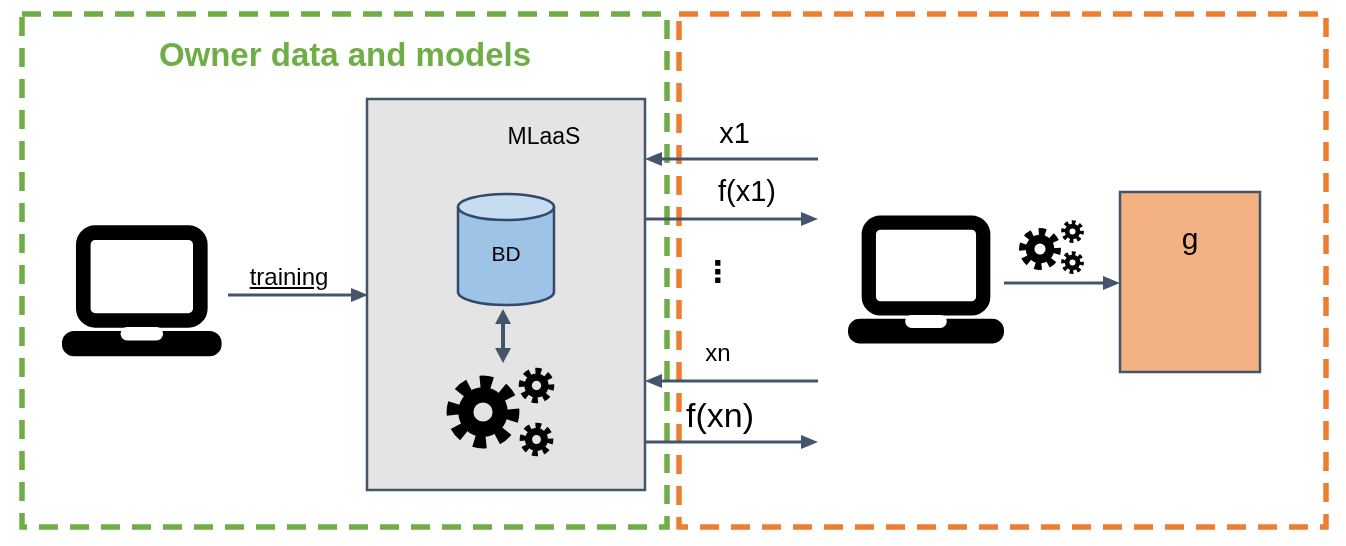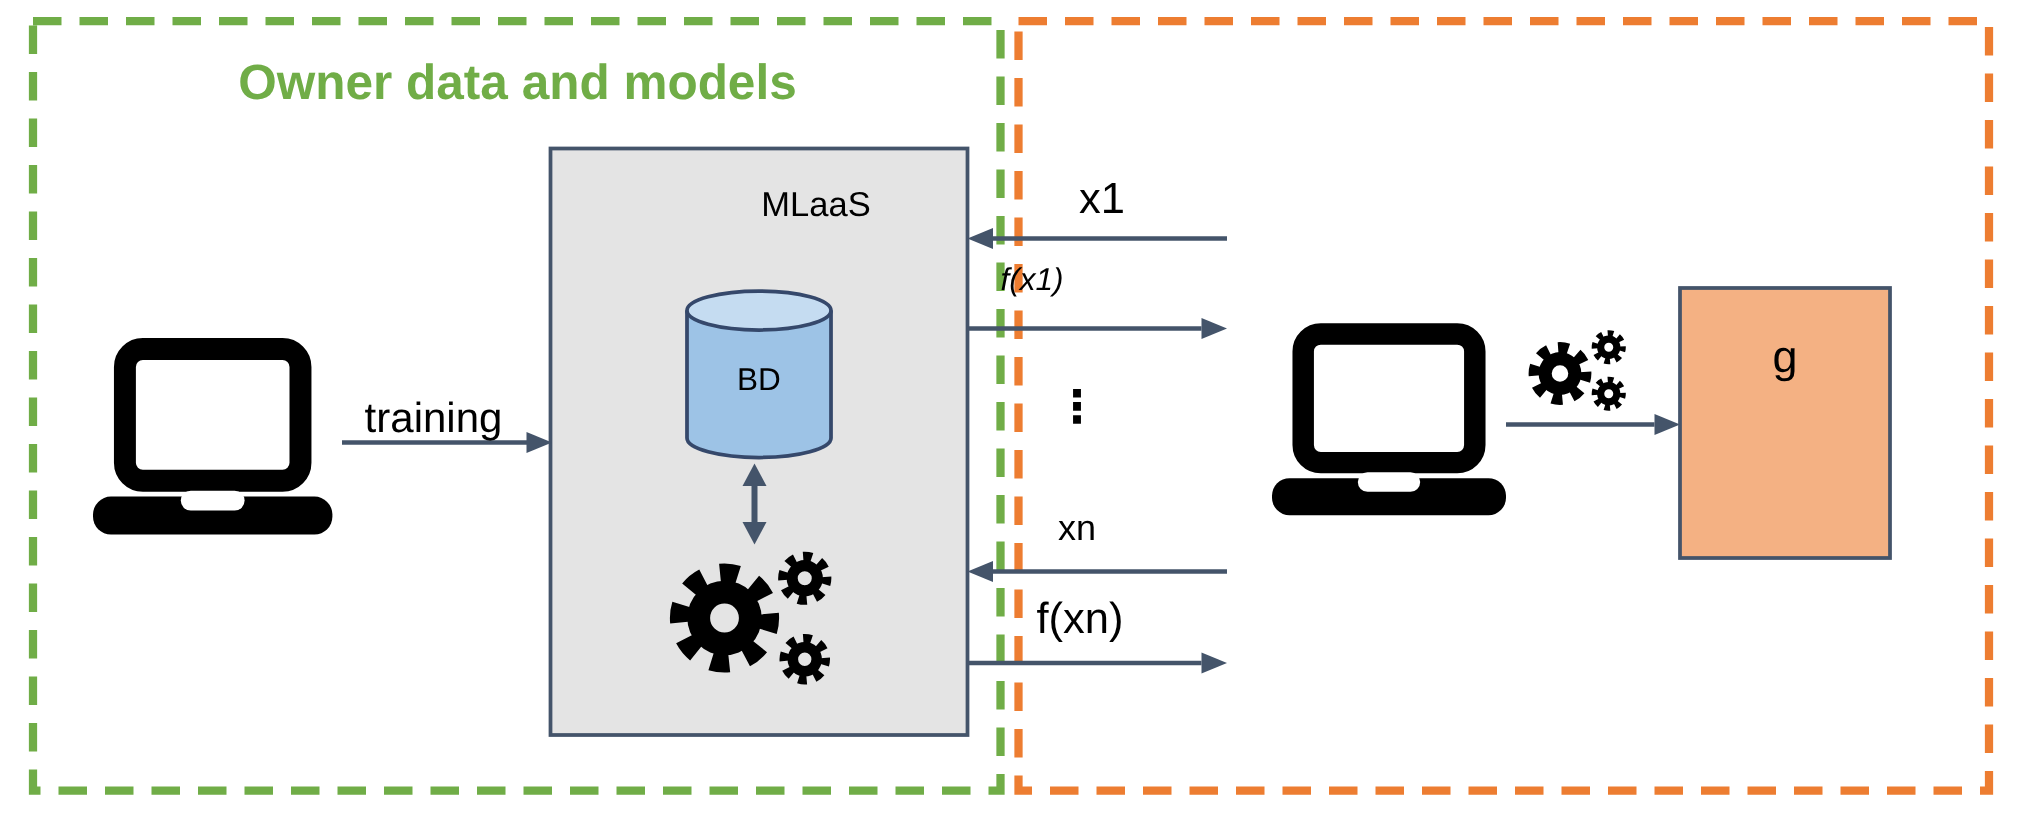--- a/index.html
+++ b/index.html
@@ -14,26 +14,26 @@
   .layer { position: absolute; left: 0; top: 0; }
   .label { position: absolute; color: #000; line-height: 1.05; white-space: nowrap; }
   .center { text-align: center; }
   .region-title { font-size: 33px; font-weight: 600; }
   .green-text  { color: #70AD47; }
   .orange-text { color: #ED7D31; }
   #owner-title      { left: 22px;   top: 38px;  width: 646px; }
   #adversary-title  { left: 679px;  top: 38px;  width: 647px; }
   #mlaas-label      { left: 367px;  top: 124px; width: 278px; font-size: 23px; margin-left: 38px; }
   #bd-label         { left: 461px;  top: 243px; width: 90px;  font-size: 21px; }
-  #training-label   { left: 228px;  top: 264px; width: 122px; font-size: 28px; }
+  #training-label   { left: 228px;  top: 264px; width: 122px; font-size: 24px; text-decoration: underline; }
   #x1-label         { left: 686px;  top: 118px; width: 64px;  font-size: 29px; text-align: right; }
-  #fx1-label        { left: 640px;  top: 176px; width: 96px;  font-size: 21px; font-style: italic; }
+  #fx1-label        { left: 699px;  top: 176px; width: 96px;  font-size: 29px; }
   #ellipsis-label   { left: 703px;  top: 256px; width: 30px;  font-size: 30px; font-weight: 700; font-family: "DejaVu Sans", sans-serif; }
   #xn-label         { left: 686px;  top: 340px; width: 64px;  font-size: 24px; }
-  #fxn-label        { left: 672px;  top: 398px; width: 96px;  font-size: 29px; text-align: center; }
+  #fxn-label        { left: 672px;  top: 398px; width: 96px;  font-size: 34px; text-align: center; }
   #g-label          { left: 1121px; top: 223px; width: 138px; font-size: 30px; }
   #gf-label         { left: 1121px; top: 315px; width: 138px; font-size: 28px; }
 </style>
 </head>
 <body>
 
 <div class="canvas">
 
   <svg class="layer" width="1346" height="546" viewBox="0 0 1346 546">
     <defs>

